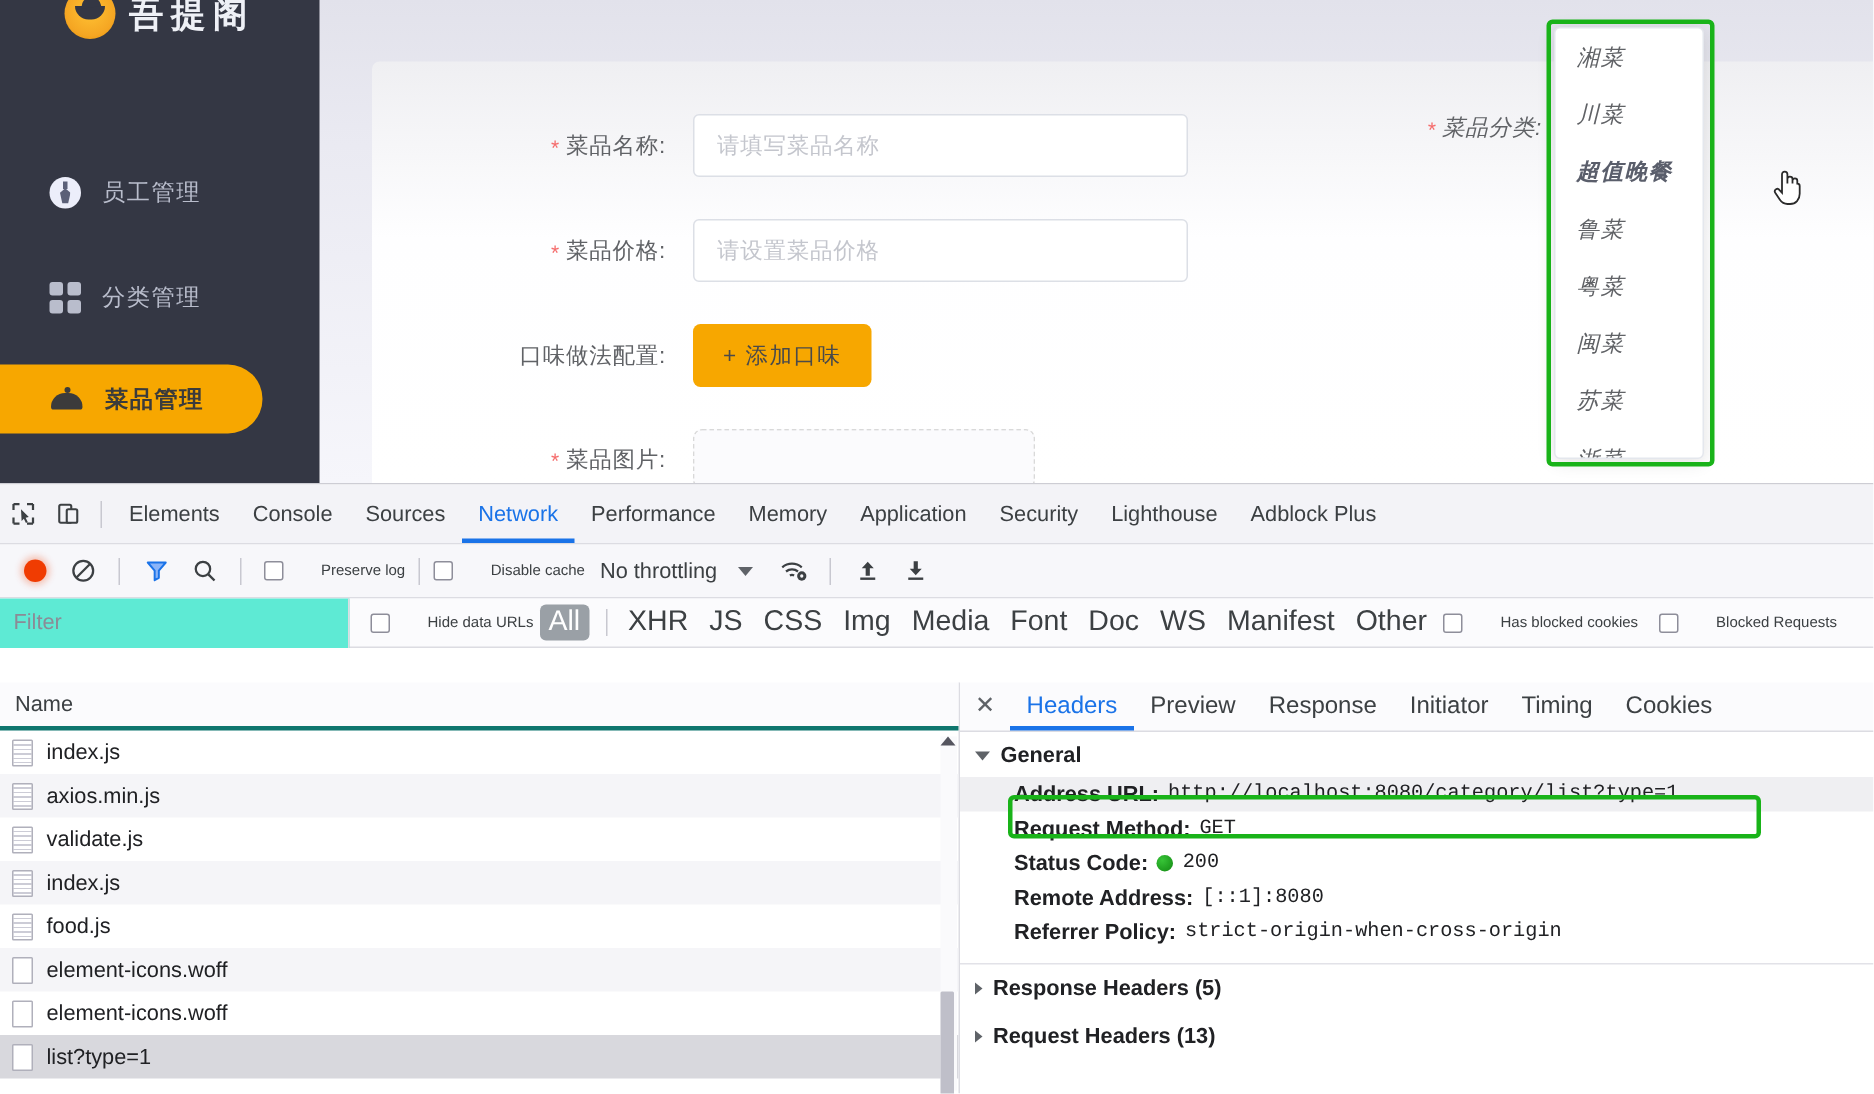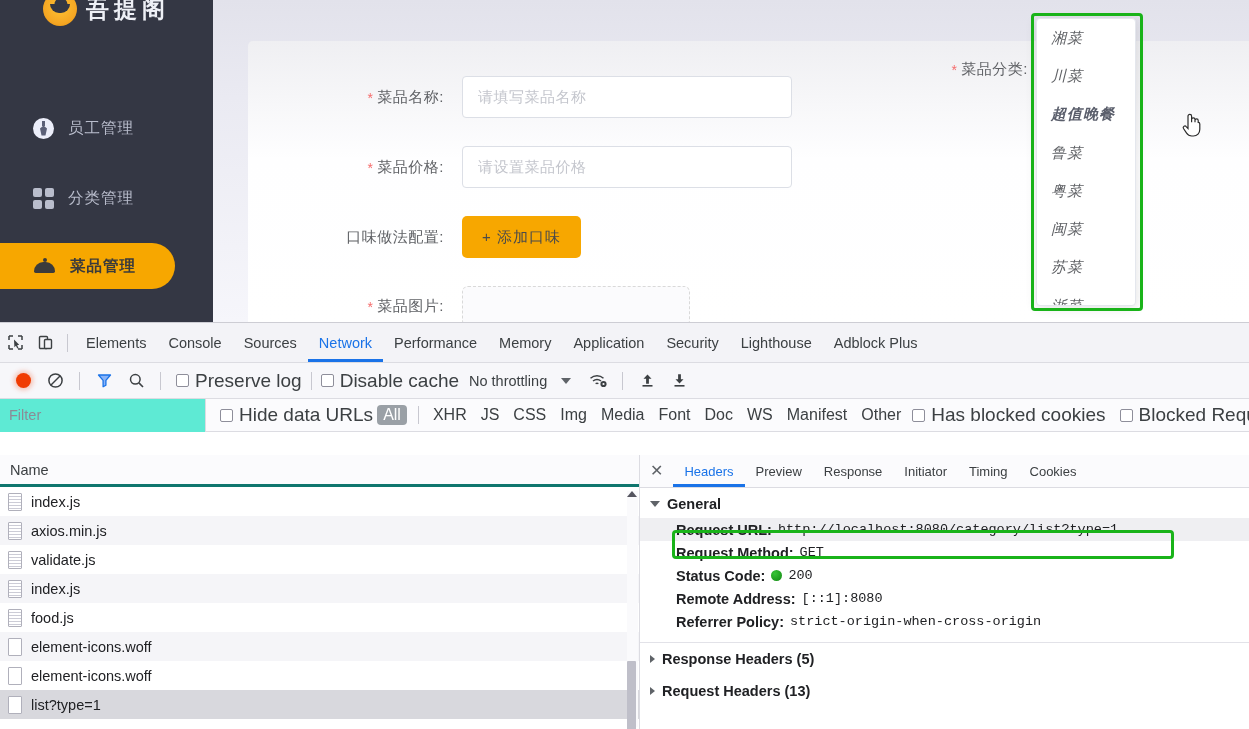--- a/index.html
+++ b/index.html
@@ -129,37 +129,37 @@
     font-size:14.5px; color:#3c4043; white-space:nowrap;
   }
   .dt-tab.active { color:#1a73e8; box-shadow: inset 0 -3px 0 #1a73e8; }
 
   .dt-toolbar2 {
     height:36px; display:flex; align-items:center; padding-left:8px;
     background:#f7f7fa; border-bottom:1px solid #dcdce2; gap:2px;
   }
   .rec-dot { width:15px;height:15px;border-radius:50%;background:#f03c02;
     box-shadow:0 0 5px 2px rgba(240,60,2,.30); }
-  .cb-wrap { display:flex; align-items:center; gap:6px; font-size:19px; color:#3c4043; white-space:nowrap; }
+  .cb-wrap { display:flex; align-items:center; gap:25px; font-size:10px; color:#3c4043; white-space:nowrap; }
   .cbox { width:13px;height:13px;border:1.5px solid #8e8e9a;border-radius:2px;background:#fff;flex:none; }
   .throttle { font-size:14.5px;color:#3c4043;margin-left:8px;white-space:nowrap; }
   .caret-dn { width:0;height:0;border-left:5px solid transparent;border-right:5px solid transparent;
     border-top:6px solid #5f6368;margin:0 10px 0 12px; }
 
   .dt-filterbar {
     height:33px; display:flex; align-items:center;
     background:#fbfbfd; border-bottom:1px solid #dcdce2;
   }
   .filter-input {
     width:233px; height:33px; border:none; border-right:1px solid #dcdce2;
     background:#5eead4; padding:0 9px; font-size:14.5px; color:#3c4043;
     font-family: "Liberation Sans", sans-serif; outline:none;
   }
   .filter-input::placeholder { color:#8b8b96; }
-  .ftype { font-size:16px; color:#3c4043; padding:0 7px; white-space:nowrap; }
+  .ftype { font-size:19px; color:#3c4043; padding:0 7px; white-space:nowrap; }
   .ftype.pill {
     background:#9aa0a6; color:#fff; border-radius:4px; padding:1px 6px;
     margin:0 4px;
   }
 
   
   .panes { position:absolute; left:0; top:132px; right:0; bottom:0; display:flex; }
   .pane-left { width:640px; border-right:1px solid #dcdce2; position:relative; background:#fff; }
   .pane-right { flex:1; position:relative; background:#fff; }
 
@@ -191,21 +191,21 @@
     background:#bfbfc9; border-radius:1px; }
 
   
   .hdr-tabbar {
     height:33px; display:flex; align-items:center; padding-left:8px;
     border-bottom:1px solid #dcdce2; background:#fbfbfd;
   }
   .close-x { font-size:16px; color:#5f6368; padding:0 10px 0 2px; line-height:1; }
   .hdr-tab {
     padding:0 11px; height:32px; display:flex;align-items:center;
-    font-size:13px; color:#3c4043; white-space:nowrap;
+    font-size:16px; color:#3c4043; white-space:nowrap;
   }
   .hdr-tab.active { color:#1a73e8; box-shadow: inset 0 -3px 0 #1a73e8; }
 
   .sec-title {
     display:flex; align-items:center; gap:7px; font-size:14.5px;
     font-weight:700; color:#202124; padding:8px 0 6px 10px;
   }
   .tri { width:0;height:0;border-left:5.5px solid #5f6368;
     border-top:4.5px solid transparent;border-bottom:4.5px solid transparent; }
   .tri.open { border-left:5px solid transparent;border-right:5px solid transparent;
@@ -280,21 +280,21 @@
         <button class="btn-amber" style="margin-left:18px">+ 添加口味</button>
       </div>
 
       <div class="frow" style="left:0px; top:245px;">
         <div class="flabel" style="width:196px">
           <span class="req">*</span><span>菜品图片:</span>
         </div>
         <div class="upload-box" style="margin-left:18px"></div>
       </div>
 
-      <div class="frow" style="left:680px; top:19px;">
+      <div class="frow" style="left:680px; top:35px;font-style:italic;">
         <div class="flabel" style="width:100px">
           <span class="req">*</span><span>菜品分类:</span>
         </div>
       </div>
     </div>
 
     <div class="dropdown">
       <div class="dd-item">湘菜</div>
       <div class="dd-item">川菜</div>
       <div class="dd-item sel">超值晚餐</div>
@@ -479,21 +479,21 @@
           <div class="hdr-tab">Timing</div>
           <div class="hdr-tab">Cookies</div>
         </div>
 
         <div class="sec-title">
           <span class="tri open"></span>
           <span>General</span>
         </div>
 
         <div class="kv hl">
-          <span class="k">Request URL:</span>
+          <span class="k">Address URL:</span>
           <span class="v">http://localhost:8080/category/list?type=1</span>
         </div>
         <div class="kv">
           <span class="k">Request Method:</span>
           <span class="v">GET</span>
         </div>
         <div class="kv">
           <span class="k">Status Code:</span>
           <span class="status-dot"></span>
           <span class="v" style="margin-left:0">200</span>

